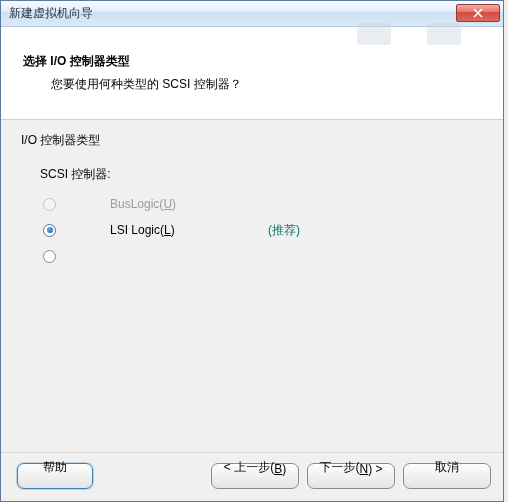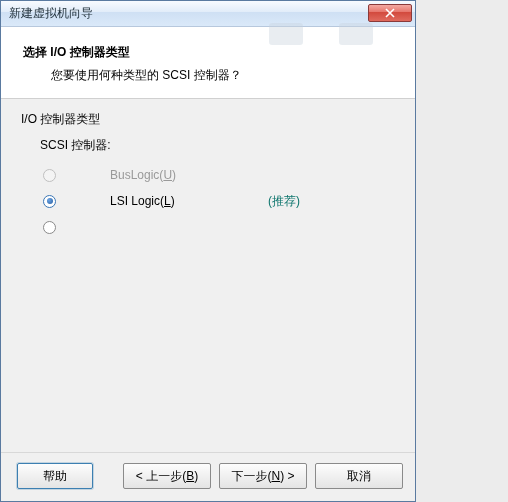--- a/index.html
+++ b/index.html
@@ -3,21 +3,21 @@
 <meta charset="utf-8">
 <style>
   * { box-sizing: border-box; }
   html, body {
     margin: 0; padding: 0;
     font-family: "Microsoft YaHei", "Segoe UI", Tahoma, sans-serif;
     font-size: 12px;
     background: #ececec;
   }
   .window {
-    width: 416px; height: 502px;
+    width: 504px; height: 502px;
     background: #f0f0f0;
     border: 1px solid #5a7aa0;
     position: relative;
     display: flex;
     flex-direction: column;
   }
   .titlebar {
     height: 26px;
     background: linear-gradient(to bottom, #f8fbff 0%, #e1ecf9 45%, #cfe0f4 46%, #dae9f9 100%);
     border-bottom: 1px solid #b7c8dd;
@@ -36,21 +36,21 @@
     border-radius: 2px;
     background: linear-gradient(to bottom, #f3a9a2 0%, #e6746a 45%, #d24a3e 46%, #e06a5e 100%);
     display: flex; align-items: center; justify-content: center;
     margin-right: 1px;
     margin-top: -2px;
   }
   .close-btn svg { width: 10px; height: 10px; }
   .header-pane {
     background: #ffffff;
     border-bottom: 1px solid #d0d0d0;
-    padding: 17px 16px 14px 22px;
+    padding: 26px 16px 14px 22px;
     position: relative;
   }
   .header-decor {
     position: absolute;
     right: 36px; top: -4px;
     width: 110px; height: 22px;
     display: flex;
     gap: 36px;
     opacity: 0.4;
     pointer-events: none;
@@ -60,30 +60,30 @@
     background: #c9d3de;
     border-radius: 3px;
   }
   .header-title {
     font-weight: bold;
     color: #000;
     font-size: 12px;
   }
   .header-sub {
     color: #000;
-    margin: 6px 0 0 28px;
+    margin: 6px 0 12px 28px;
     font-size: 12px;
   }
   .content {
     flex: 1;
     padding: 12px 20px;
     color: #000;
   }
   .section-label {
-    margin-bottom: 9px;
+    margin-bottom: 17px;
   }
   .sub-label {
     margin: 6px 0 8px 19px;
   }
   .radio-group {
     margin-left: 22px;
   }
   .radio-row {
     display: flex;
     align-items: center;
@@ -130,25 +130,25 @@
     display: flex;
     align-items: center;
     background: #f0f0f0;
   }
   .spacer { flex: 1; }
   .btn {
     height: 23px;
     min-width: 88px;
     border: 1px solid #8a8a8a;
     background: linear-gradient(to bottom, #fdfdfd, #e4e4e4);
-    border-radius: 2px;
+    border-radius: 7px;
     font-size: 12px;
     color: #000;
     display: inline-flex;
-    align-items: center;
+    align-items: flex-end;
     justify-content: center;
     margin-left: 8px;
     padding: 12px 10px;
     cursor: default;
   }
   .btn.help {
     margin-left: 4px;
     min-width: 76px;
     border-color: #3c7fb1;
     box-shadow: 0 0 0 1px rgba(60,127,177,0.25);

